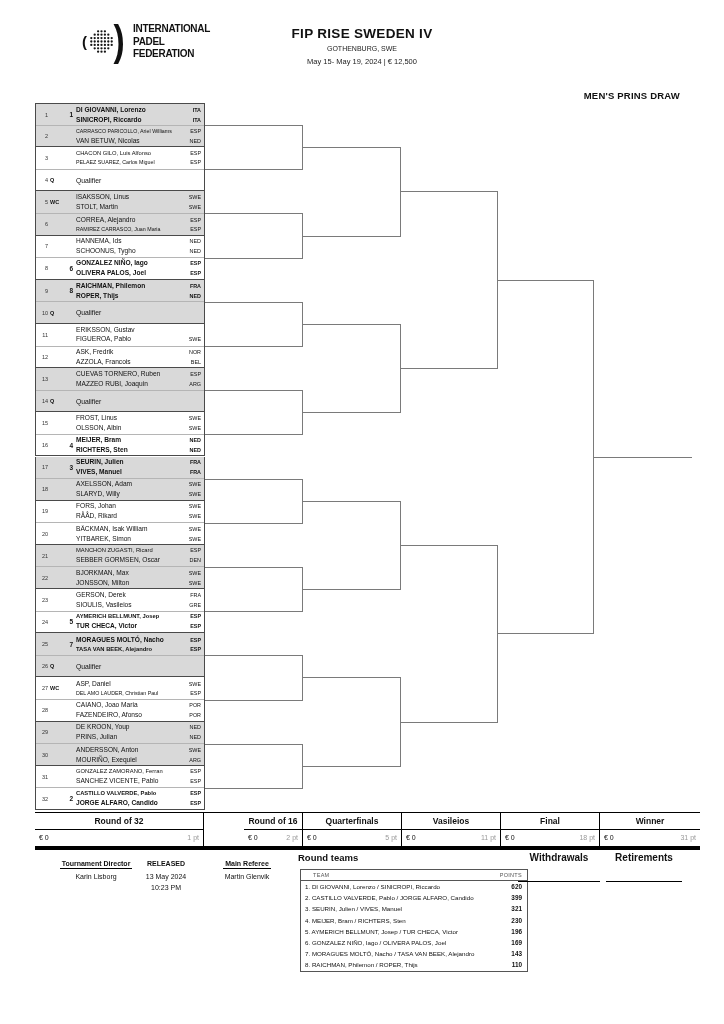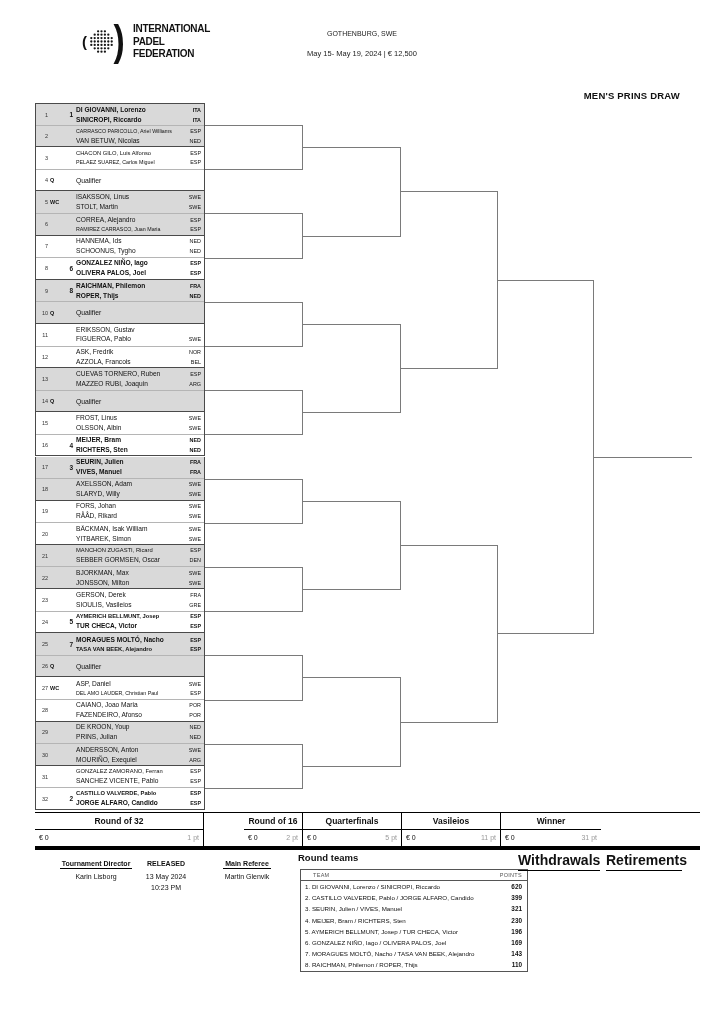--- a/index.html
+++ b/index.html
@@ -8,21 +8,21 @@
 
   
   .logo{position:absolute;left:82px;top:20px;display:flex;align-items:center;}
   .logo .paren-l{font-size:15px;font-weight:bold;line-height:15px;margin-right:1px;}
   .logo .paren-r{font-size:42px;font-weight:bold;line-height:42px;margin-left:-3px;transform:scaleX(.8);}
   .logo-text{margin-left:7px;font-weight:bold;font-size:10.5px;line-height:12.5px;
              letter-spacing:-.3px;transform:scaleX(.95);transform-origin:left center;white-space:nowrap;}
   .title-block{position:absolute;left:0;right:0;top:26px;text-align:center;}
   .title-block .t1{font-size:13.5px;font-weight:bold;letter-spacing:.3px;}
   .title-block .t2{font-size:7px;margin-top:4px;color:#222;}
-  .title-block .t3{font-size:7.5px;margin-top:12px;color:#222;}
+  .title-block .t3{font-size:7.5px;margin-top:5px;color:#222;}
   .draw-label{position:absolute;right:44px;top:90px;font-size:9.5px;font-weight:bold;letter-spacing:.2px;}
 
   
   .pair{position:absolute;box-sizing:border-box;border-left:1px solid #4a4a4a;border-right:1px solid #4a4a4a;
         border-bottom:1px solid #4a4a4a;background:#fff;}
   .pair.first{border-top:1px solid #4a4a4a;}
   .pair.shaded{background:#d9d9d9;}
   .team{display:flex;box-sizing:border-box;height:50%;}
   .team.second{border-top:1px solid #b5b5b5;}
   .pos{width:12px;font-size:5.5px;color:#333;text-align:right;display:flex;align-items:center;justify-content:flex-end;}
@@ -52,21 +52,21 @@
   .ilabel{display:inline-block;font-size:7px;font-weight:bold;border-bottom:1px solid #000;padding:0 2px 1px;}
   .ilabel.nou{border-bottom:none;}
   .ival{font-size:7px;margin-top:2px;line-height:9px;}
   .seeded-title{position:absolute;left:298px;top:852px;font-size:9.5px;font-weight:bold;}
   .seeded{position:absolute;left:300px;top:869px;width:228px;border:1px solid #555;border-collapse:collapse;}
   .seeded th{font-size:5.5px;color:#555;font-weight:normal;text-align:left;border-bottom:1px solid #555;
              padding:2px 4px 2px 12px;letter-spacing:.3px;}
   .seeded th.pts{text-align:right;padding-right:5px;}
   .seeded td{font-size:6.2px;padding:2.1px 4px;white-space:nowrap;}
   .seeded td.pts{text-align:right;font-weight:bold;font-size:6.4px;padding-right:5px;}
-  .wr-label{position:absolute;top:852px;font-size:14px;font-weight:bold;border-bottom:1px solid #000;padding-bottom:2px;}
+  .wr-label{position:absolute;top:852px;font-size:10px;font-weight:bold;border-bottom:1px solid #000;padding-bottom:18px;text-align:center;}
 </style>
 </head>
 <body>
 
 <div class="page">
 
   <div class="logo">
     <span class="paren-l">(</span>
     <svg id="logo-ball" width="27" height="27">
         <circle cx="3.3000000000000007" cy="10.1" r="1.15" fill="#151515"></circle>
@@ -109,20 +109,21 @@
       </svg>
     <span class="paren-r">)</span>
     <div class="logo-text">
       <div>INTERNATIONAL</div>
       <div>PADEL</div>
       <div>FEDERATION</div>
     </div>
   </div>
 
   <div class="title-block">
+    <div class="t1">FIP RISE SWEDEN IV</div>
     <div class="t2">GOTHENBURG, SWE</div>
     <div class="t3">May 15- May 19, 2024  |  € 12,500</div>
   </div>
 
   <div class="draw-label">MEN'S PRINS DRAW</div>
 
   <div id="entries">
       <div class="pair first shaded" style="left: 35px; top: 103px; width: 170px; height: 44.19px;">
         <div class="team bold">
           <div class="pos">1</div>
@@ -679,20 +680,27 @@
           <span class="pts">5 pt</span>
         </div>
       </div>
       <div class="pcol" style="width: 99px;">
         <div class="ph">Vasileios</div>
         <div class="pv">
           <span>€ 0</span>
           <span class="pts">11 pt</span>
         </div>
       </div>
+      <div class="pcol" style="width: 99px;">
+        <div class="ph">Final</div>
+        <div class="pv">
+          <span>€ 0</span>
+          <span class="pts">18 pt</span>
+        </div>
+      </div>
       <div class="pcol" style="width: 101px;">
         <div class="ph">Winner</div>
         <div class="pv">
           <span>€ 0</span>
           <span class="pts">31 pt</span>
         </div>
       </div>
     </div>
 
   <div class="iblock" style="left:40px;top:852px;width:112px;">

